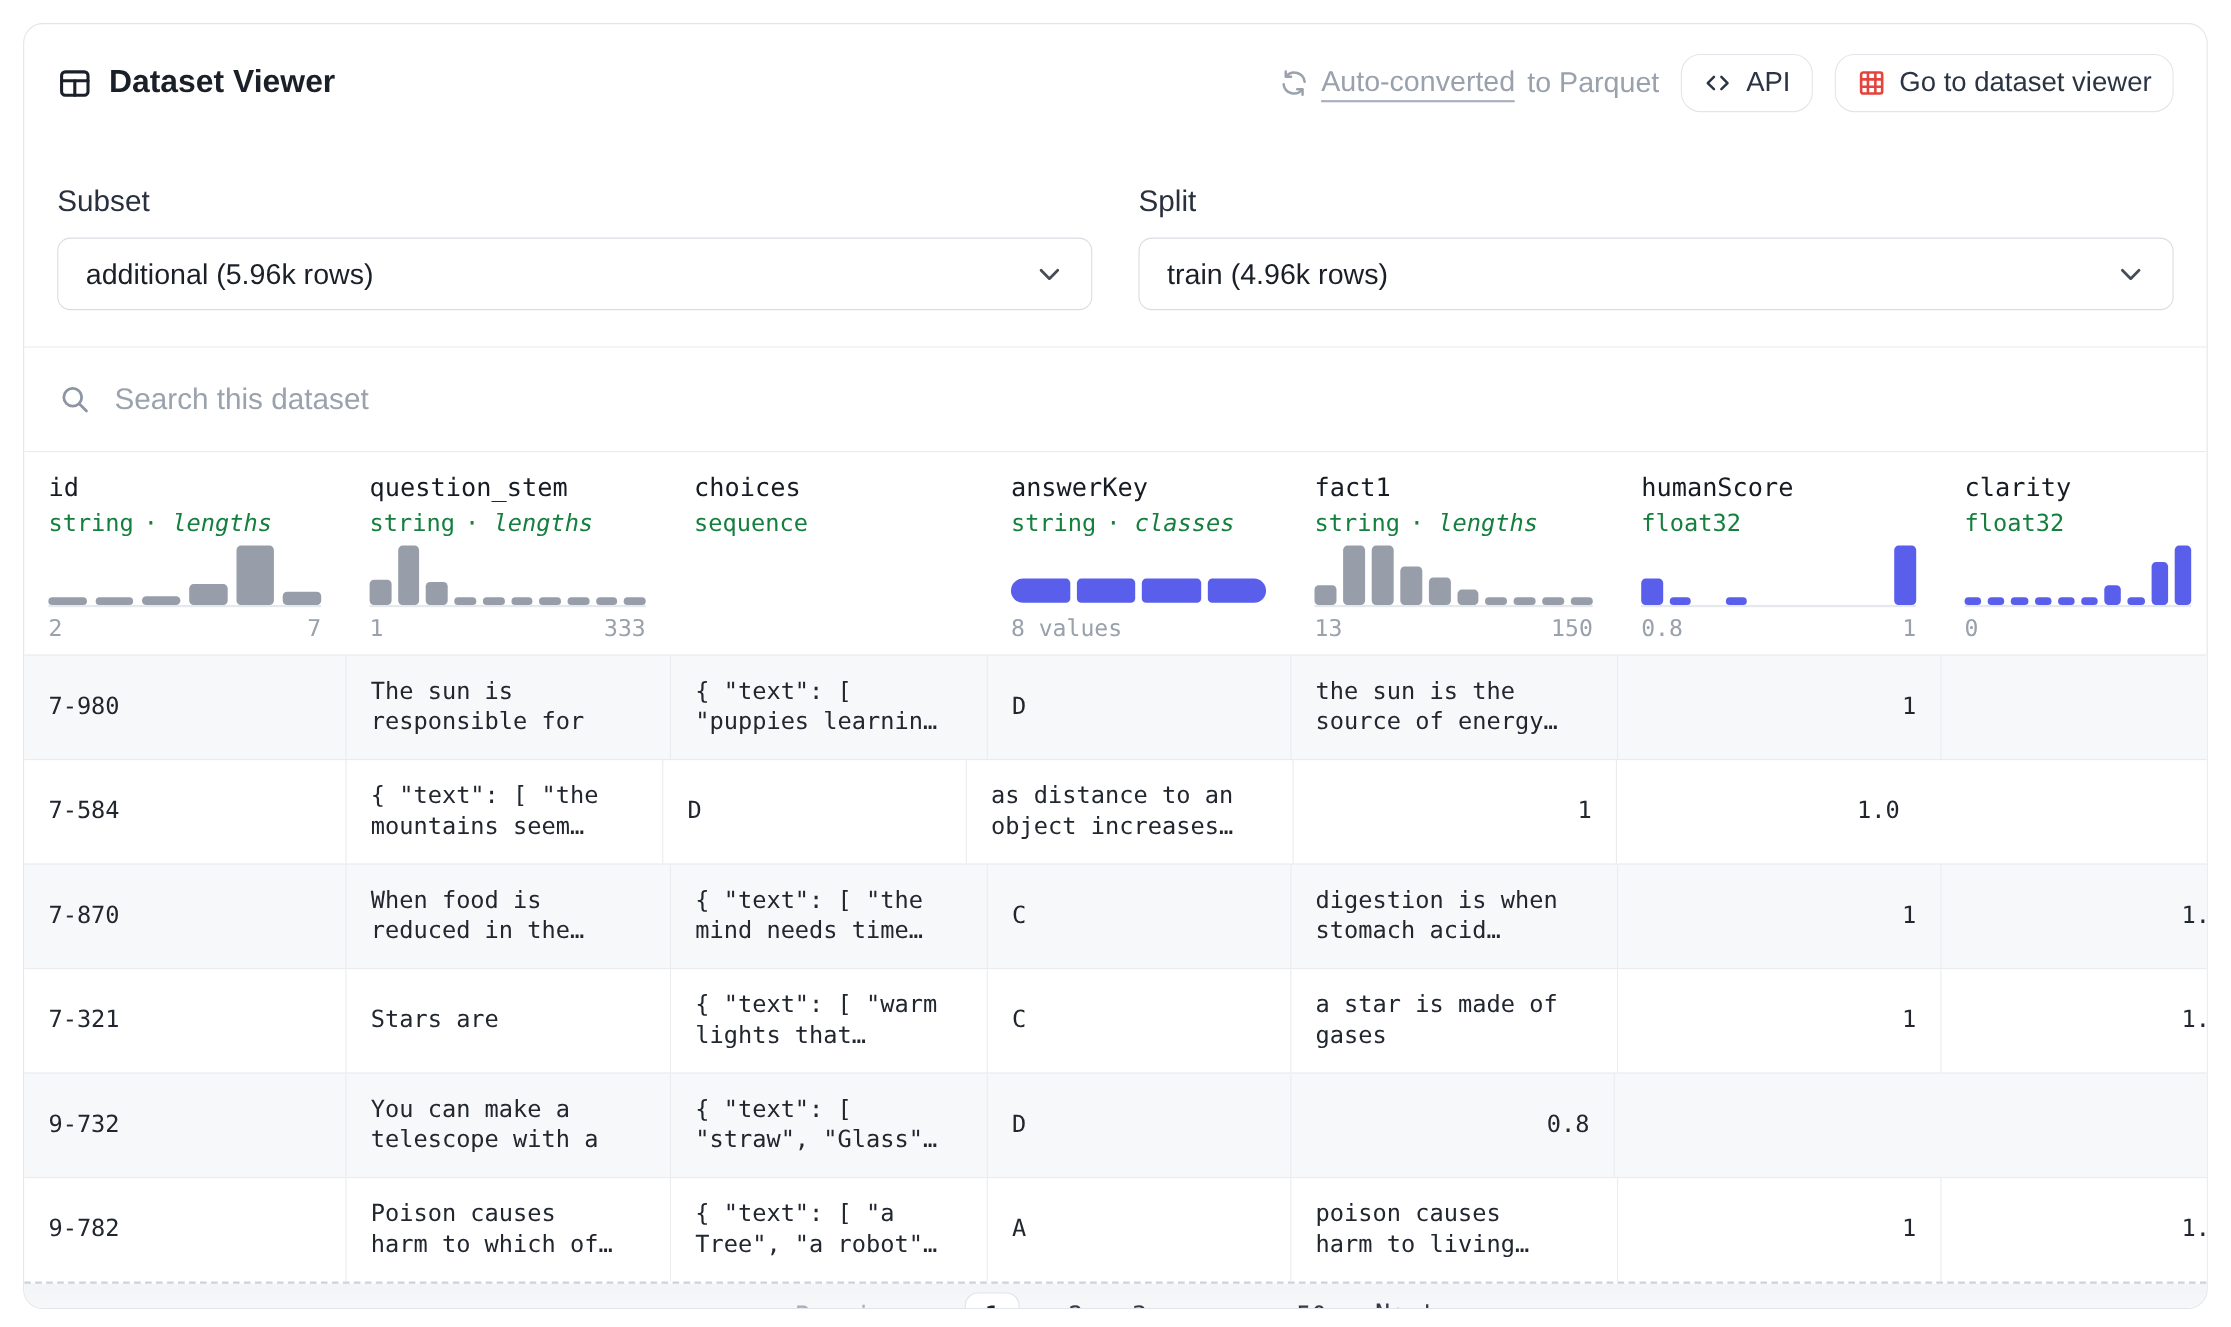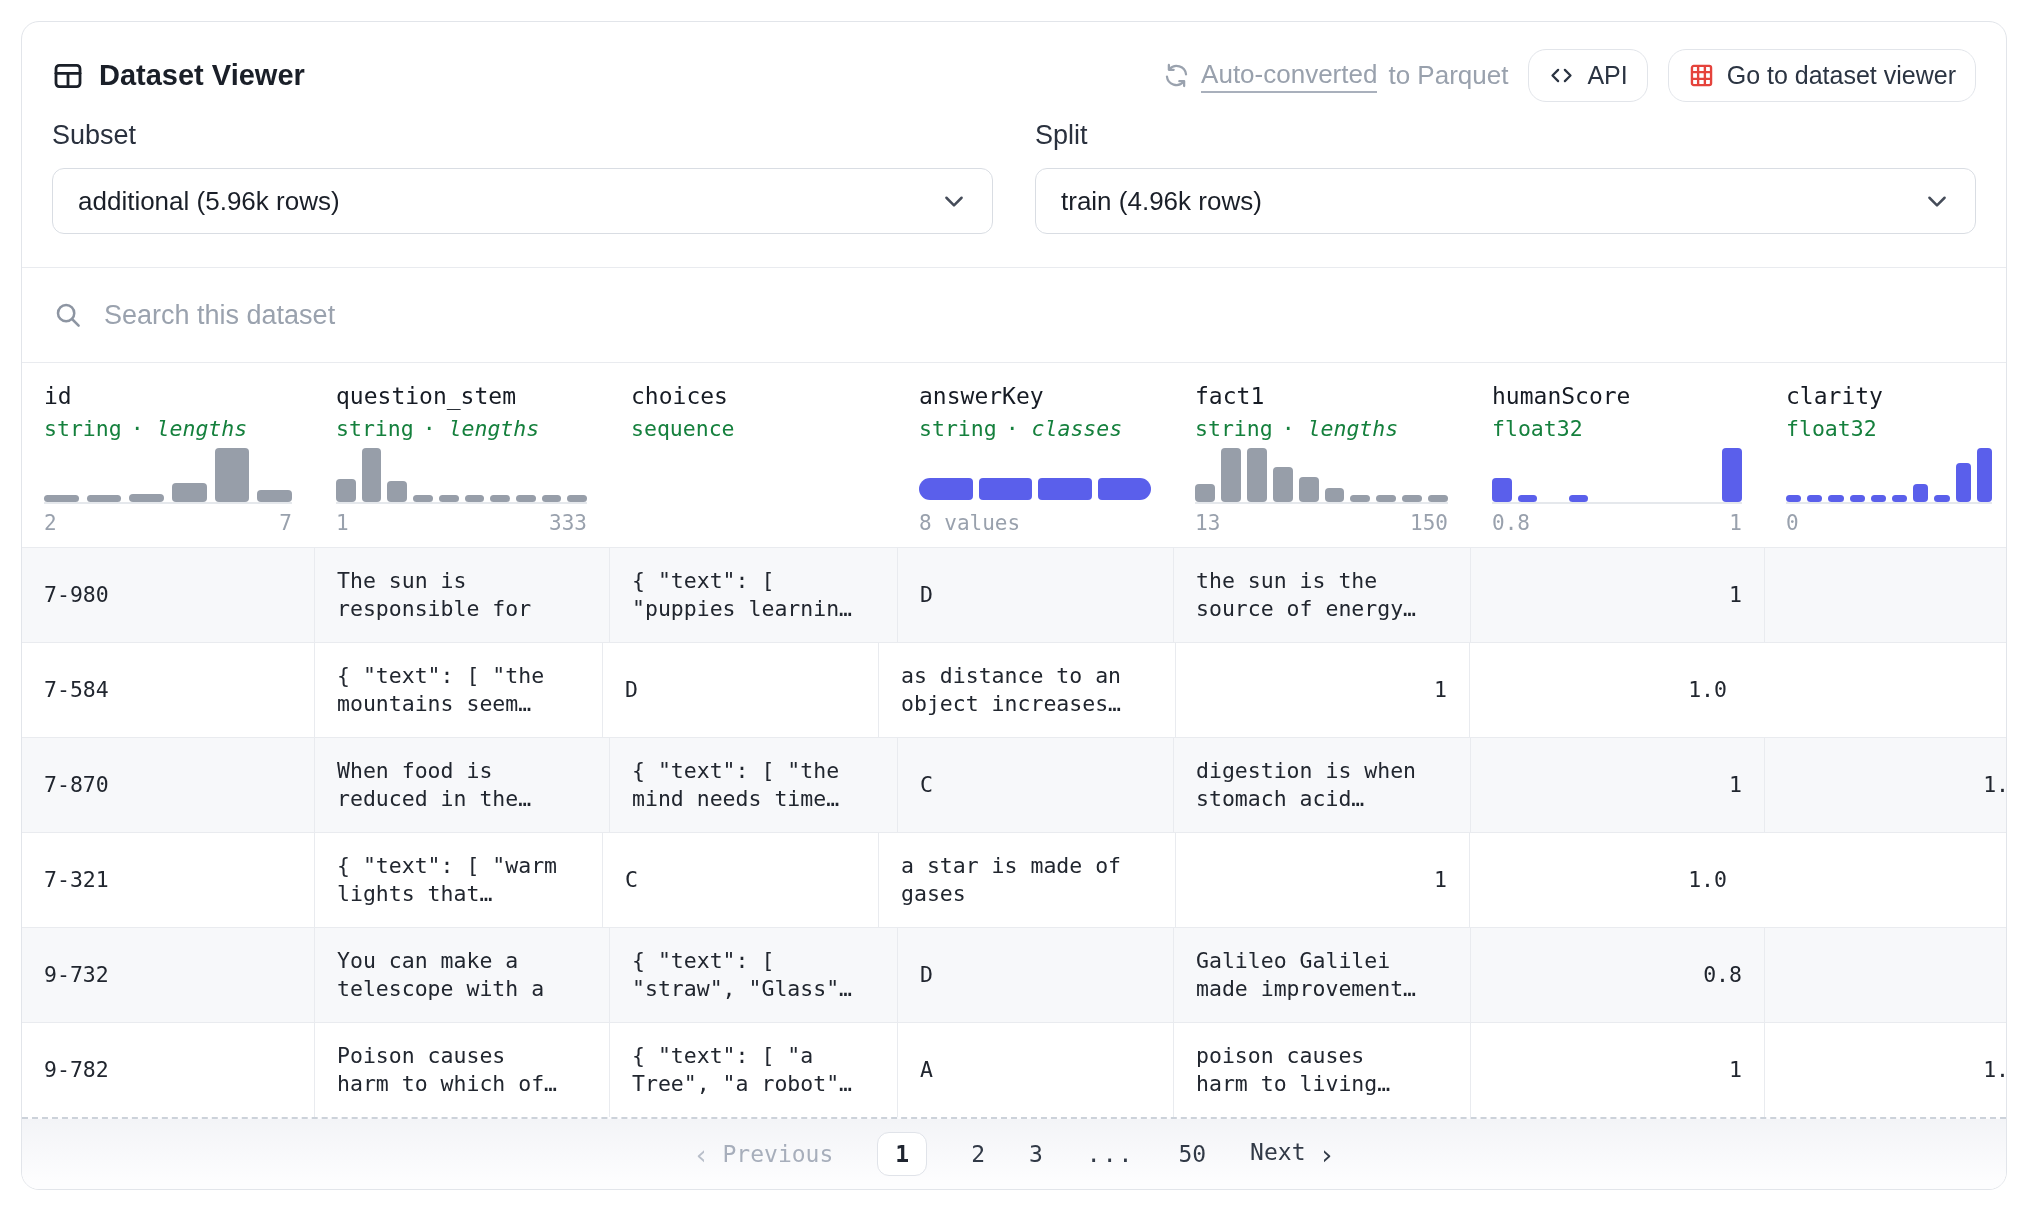--- a/index.html
+++ b/index.html
@@ -18,21 +18,21 @@
   .head-right { display:flex; align-items:center; gap:20px; }
   .autoconv { display:flex; align-items:center; gap:11px; color:#99a1ad; font-size:26px; }
   .autoconv .underlined { border-bottom:2px solid #a9b0bc; padding-bottom:1px; }
   .btn { display:flex; align-items:center; gap:12px; background:#fff;
          border:1.5px solid #e2e5ea; border-radius:18px; padding:0 19px; height:53px;
          font-size:25px; color:#2b3442; cursor:pointer; white-space:nowrap; }
 
   
   .controls { display:flex; gap:42px; padding:8px 30px 33px 30px; flex:none; }
   .control { flex:1; min-width:0; }
-  .control-label { font-size:27px; color:#2a313e; margin-bottom:17px; }
+  .control-label { font-size:27px; color:#2a313e; margin-bottom:17px;margin-top:48px; }
   .selectbox { height:66px; border:1.5px solid #d9dde3; border-radius:12px; background:#fff;
                display:flex; align-items:center; justify-content:space-between;
                padding:0 25px; font-size:26px; color:#1a1f28; cursor:pointer; }
 
   
   .search-row { border-top:1.5px solid #e9ebef; border-bottom:1.5px solid #e9ebef;
                 min-height:96px; display:flex; align-items:center; gap:21px;
                 padding:0 31px; flex:none; }
   .search-input { flex:1; border:none; outline:none; background:transparent;
                   font-family:Liberation Sans, sans-serif; font-size:27px; color:#2a313e; }
@@ -352,38 +352,37 @@
 mind needs time…</div>
       <div class="bcell c3">C</div>
       <div class="bcell c4">digestion is when
 stomach acid…</div>
       <div class="bcell c5 num">1</div>
       <div class="bcell c6 num">1.0</div>
     </div>
 
     <div class="brow">
       <div class="bcell c0">7-321</div>
+      <div class="bcell c1">Stars are</div>
       <div class="bcell c2">{ "text": [ "warm
 lights that…</div>
       <div class="bcell c3">C</div>
       <div class="bcell c4">a star is made of
 gases</div>
       <div class="bcell c5 num">1</div>
       <div class="bcell c6 num">1.0</div>
     </div>
 
     <div class="brow alt">
       <div class="bcell c0">9-732</div>
       <div class="bcell c1">You can make a
 telescope with a</div>
       <div class="bcell c2">{ "text": [
 "straw", "Glass"…</div>
       <div class="bcell c3">D</div>
-      <div class="bcell c4">Galileo Galilei
-made improvement…</div>
       <div class="bcell c5 num">0.8</div>
       <div class="bcell c6 num"></div>
     </div>
 
     <div class="brow">
       <div class="bcell c0">9-782</div>
       <div class="bcell c1">Poison causes
 harm to which of…</div>
       <div class="bcell c2">{ "text": [ "a
 Tree", "a robot"…</div>

